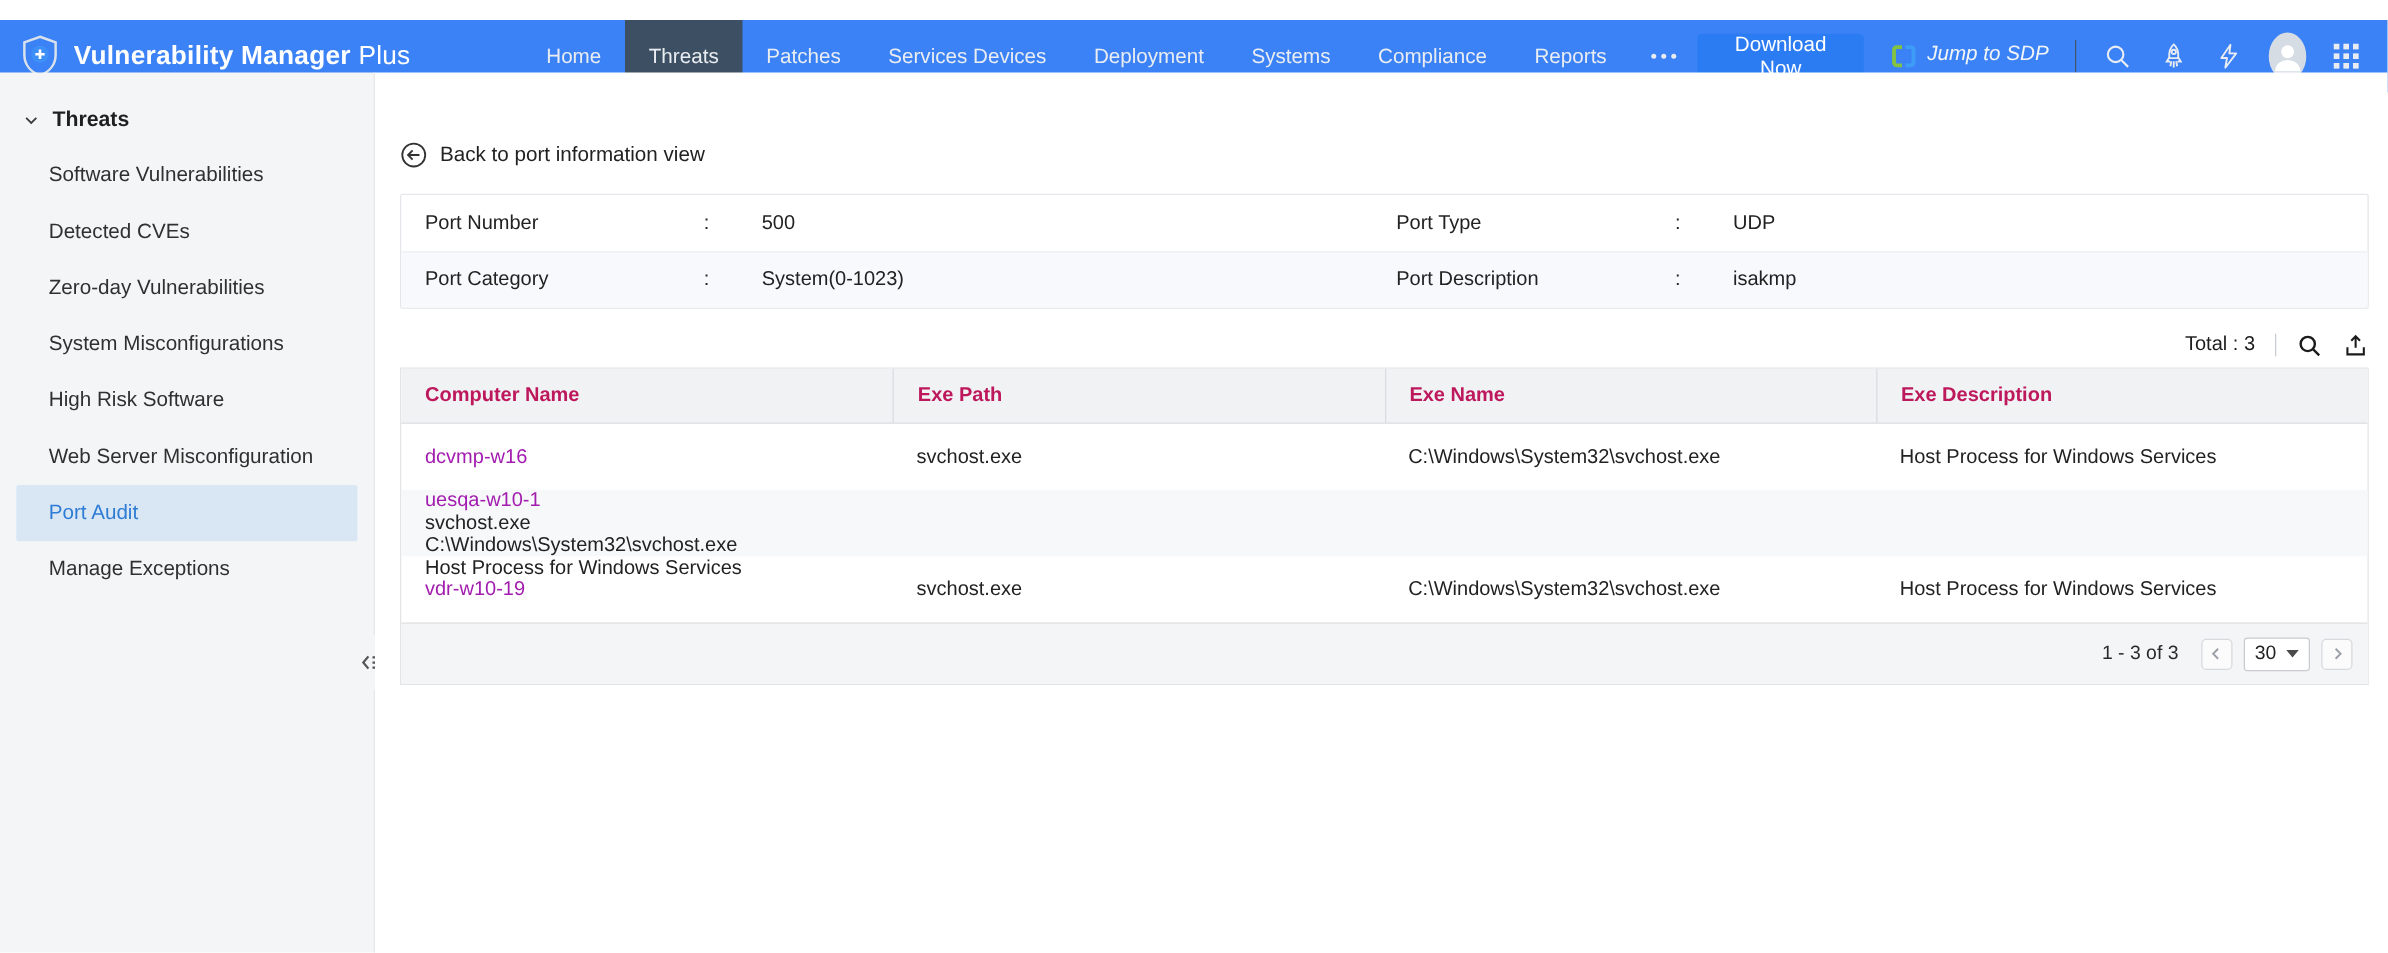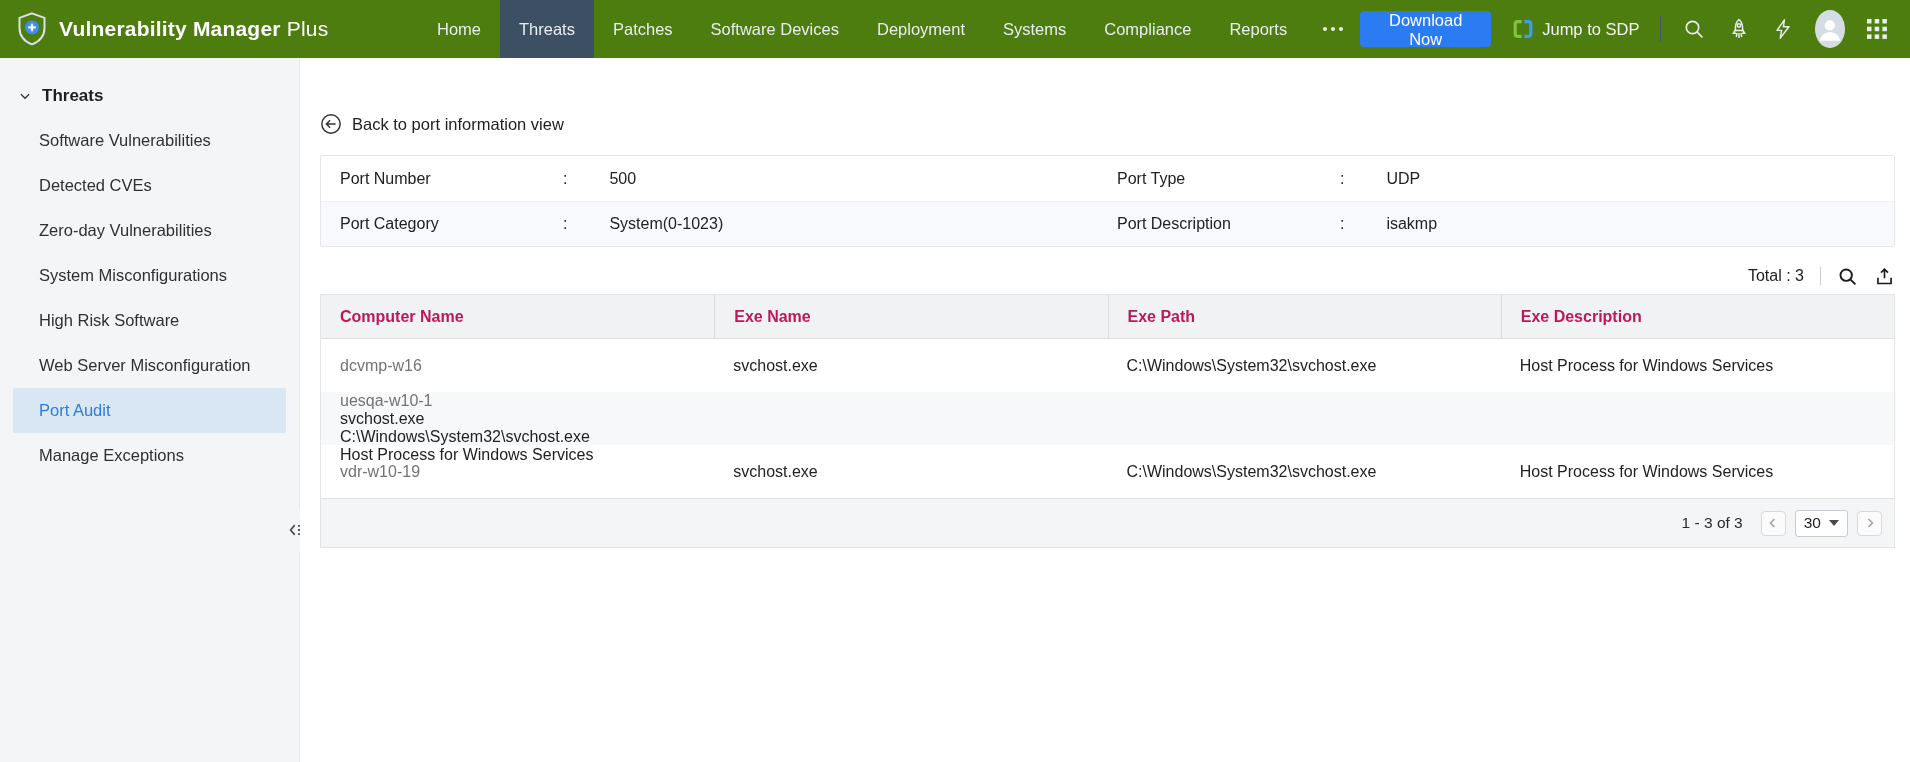--- a/index.html
+++ b/index.html
@@ -1,34 +1,34 @@
 <!DOCTYPE html>
 <html><head>
 <meta charset="utf-8">
 <style>
   * { margin:0; padding:0; box-sizing:border-box; }
   html,body { width:1910px; height:762px; overflow:hidden;
     font-family:"Liberation Sans", sans-serif; background:#fff; color:#212121; }
 
   
-  .topbar { position:absolute; left:0; top:0; width:1910px; height:58px;
-    background:#4d7c0f; display:flex; align-items:center; }
+  .topbar { position:absolute; left:0; top:16px; width:1910px; height:58px;
+    background:#3b82f6; display:flex; align-items:center; }
   .brand { display:flex; align-items:center; gap:12px; padding-left:17px; width:360px; flex:0 0 auto; }
   .brand-name { color:#fff; font-size:21px; font-weight:700; letter-spacing:.2px; white-space:nowrap; }
   .brand-name .light { font-weight:400; }
   .nav { display:flex; align-items:center; height:58px; margin-left:58px; }
   .nav-item { height:58px; display:flex; align-items:center; padding:0 19px;
     color:#e9edf2; font-size:16.5px; cursor:pointer; white-space:nowrap; }
   .nav-item.active { background:#3d5063; }
   .more-dots { display:flex; gap:4px; padding:0 17px; cursor:pointer; }
   .more-dots i { width:4px; height:4px; border-radius:50%; background:#e9edf2; }
   .topbar-right { margin-left:auto; display:flex; align-items:center; gap:21px; padding-right:22px; }
   .btn-download { background:#2b7bf3; color:#fff; border:none; border-radius:4px;
     height:36px; padding:0 22px; font-size:16.5px; font-family:inherit; cursor:pointer; }
-  .sdp { display:flex; align-items:center; gap:8px; color:#f2f5f8; font-size:16.5px; cursor:pointer; white-space:nowrap; }
+  .sdp { display:flex; align-items:flex-start; gap:8px; color:#f2f5f8; font-size:16.5px; cursor:pointer; white-space:nowrap;font-style:italic; }
   .tb-divider { width:1px; height:26px; background:#45566a; }
   .tb-icon { display:flex; align-items:center; cursor:pointer; color:#e9edf2; }
   .avatar { width:38px; height:38px; border-radius:50%; background:#d6dce4; overflow:hidden;
     display:flex; align-items:center; justify-content:center; cursor:pointer; }
 
   
   .sidebar { position:absolute; left:0; top:58px; width:300px; height:704px;
     background:#f4f5f6; border-right:1px solid #e7e8ea; padding-top:16px; }
   .side-header { height:44px; display:flex; align-items:center; gap:10px; padding-left:18px;
     font-size:17px; font-weight:700; color:#1f1f1f; cursor:pointer; }
@@ -59,21 +59,21 @@
   .dark-icon { display:flex; align-items:center; color:#1b1b1b; cursor:pointer; }
 
   .grid-table { margin-top:3px; border:1px solid #e2e4e6; }
   .thead { display:flex; height:44px; background:#f1f2f4; border-bottom:1px solid #dcdee1; }
   .th { display:flex; align-items:center; padding-left:19px; font-size:16px; font-weight:700;
     color:#be185d; width:394px; cursor:pointer; }
   .th + .th { border-left:1px solid #d9dbde; }
   .trow { display:flex; height:53px; }
   .trow.alt { background:#f7f8fa;flex-direction:column; }
   .td { display:flex; align-items:center; padding-left:19px; font-size:16px; color:#222; width:394px; }
-  .td a { color:#737373; text-decoration:none; cursor:pointer; }
+  .td a { color:#a21caf; text-decoration:none; cursor:pointer; }
 
   .tfoot { height:49px; background:#f4f5f7; border-top:1px solid #e0e0e0;
     display:flex; align-items:center; justify-content:flex-end; gap:9px; padding-right:12px; }
   .range { font-size:15.5px; color:#2a2a2a; margin-right:9px; }
   .pg-btn { width:25px; height:25px; border:1px solid #d7d9dc; border-radius:4px; background:#fbfbfc;
     display:flex; align-items:center; justify-content:center; color:#9aa0a6; cursor:pointer; }
   .pg-select { min-width:51px; height:27px; border:1px solid #c9cbce; border-radius:3px; background:#fff;
     display:flex; align-items:center; justify-content:center; gap:8px; font-size:15.5px; color:#222;
     cursor:pointer; padding:0 8px; }
   .caret-down { width:0; height:0; border-left:5px solid transparent; border-right:5px solid transparent;
@@ -93,21 +93,21 @@
     </span>
     <span class="brand-name">
       <b>Vulnerability Manager</b>&nbsp;<span class="light">Plus</span>
     </span>
   </div>
 
   <div class="nav">
     <div class="nav-item">Home</div>
     <div class="nav-item active">Threats</div>
     <div class="nav-item">Patches</div>
-    <div class="nav-item">Software Devices</div>
+    <div class="nav-item">Services Devices</div>
     <div class="nav-item">Deployment</div>
     <div class="nav-item">Systems</div>
     <div class="nav-item">Compliance</div>
     <div class="nav-item">Reports</div>
     <div class="more-dots">
         <i></i>
         <i></i>
         <i></i>
       </div>
   </div>
@@ -237,22 +237,22 @@
       <svg width="21" height="21" viewBox="0 0 24 24" fill="none" stroke="currentColor" stroke-width="1.9">
         <path d="M12 14 V3.5 M8 7.5 L12 3.5 L16 7.5"></path>
         <path d="M4.5 13.5 V20 H19.5 V13.5"></path>
       </svg>
     </span>
   </div>
 
   <div class="grid-table">
     <div class="thead">
       <div class="th">Computer Name</div>
+      <div class="th">Exe Path</div>
       <div class="th">Exe Name</div>
-      <div class="th">Exe Path</div>
       <div class="th">Exe Description</div>
     </div>
 
     <div class="trow">
       <div class="td">
           <a>dcvmp-w16</a>
         </div>
       <div class="td">svchost.exe</div>
       <div class="td">C:\Windows\System32\svchost.exe</div>
       <div class="td">Host Process for Windows Services</div>

